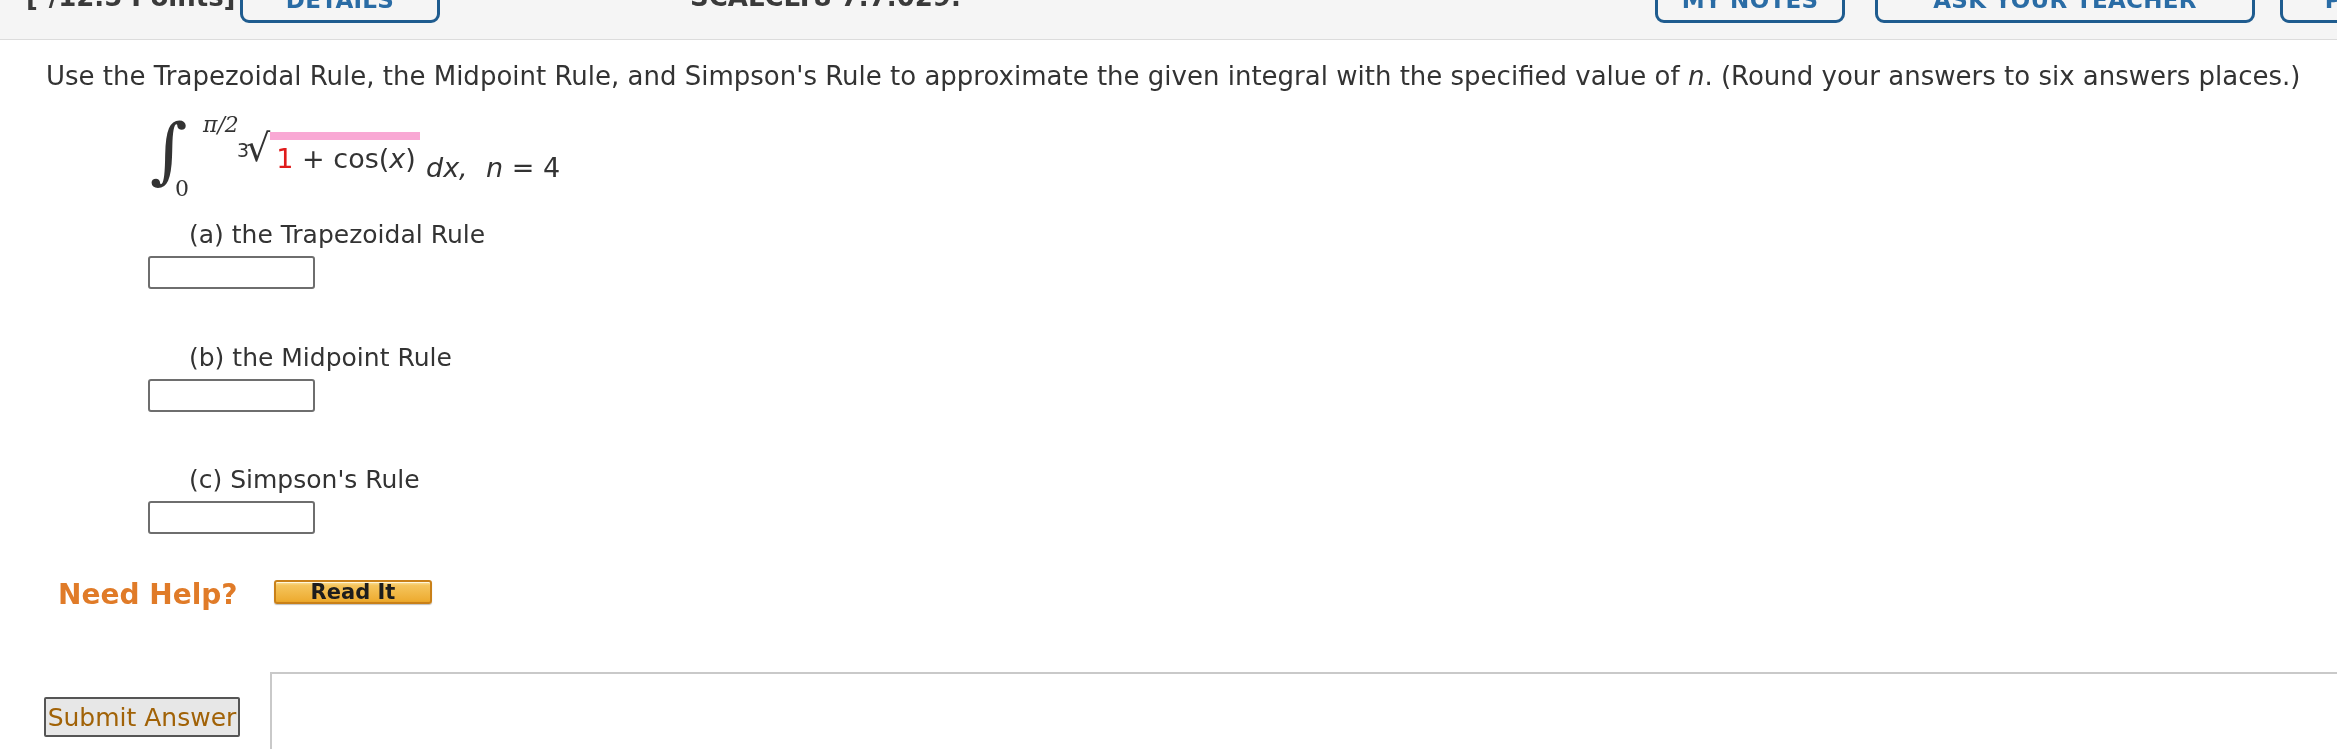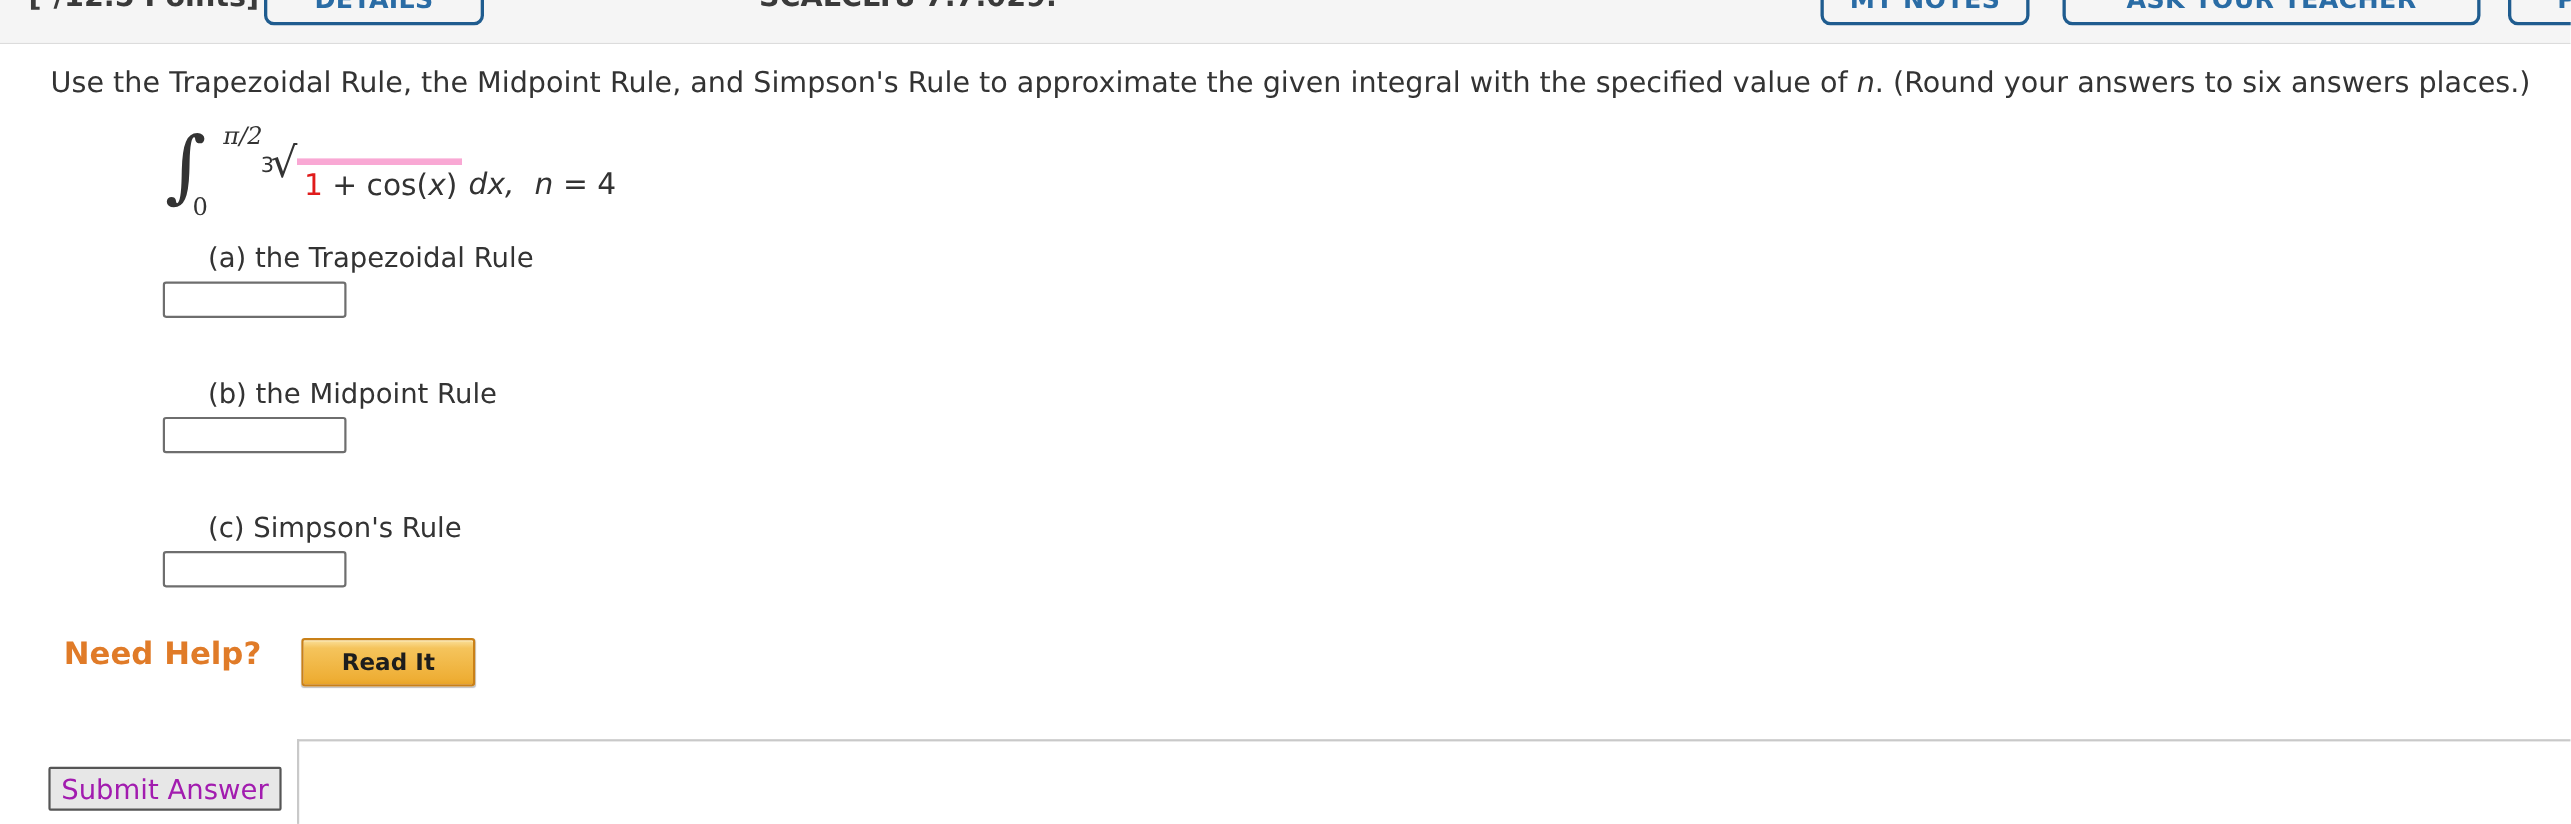--- a/index.html
+++ b/index.html
@@ -133,25 +133,25 @@
   }
   .root-glyph {
     font-size: 38px;
     line-height: 1;
     color: #333;
     position: relative;
     top: -3px;
     font-family: "DejaVu Sans", sans-serif;
   }
   .radicand {
-    border-top: 6px solid #f9a8d4;
+    border-top: 8px solid #f9a8d4;
     padding: 3px 4px 0 6px;
     font-size: 27px;
     position: relative;
-    top: 12px;
+    top: 0px;
     white-space: nowrap;
     color: #333;
   }
   .radicand .red { color: #e01b1b; }
   .radicand i { font-style: italic; }
   .dx {
     position: absolute;
     left: 276px;
     top: 40px;
     font-size: 27px;
@@ -209,21 +209,21 @@
     font-weight: bold;
     color: #e07b28;
     white-space: nowrap;
     text-align: center;
   }
   .read-it-btn {
     position: absolute;
     left: 274px;
     top: 580px;
     width: 158px;
-    height: 44px;
+    height: 24px;
     box-sizing: border-box;
     border: 2px solid #c98018;
     border-radius: 3px;
     background: linear-gradient(to bottom, #fadf9a 0%, #f5c45c 18%, #eeae35 88%, #e9a528 100%);
     box-shadow: inset 0 1px 0 #fff6d9, 0 1px 1px rgba(0,0,0,0.25);
     display: flex;
     align-items: center;
     justify-content: center;
     font-size: 21px;
     font-weight: bold;
@@ -241,28 +241,28 @@
     height: 77px;
     border-top: 2px solid #c9c9c9;
     border-left: 2px solid #c9c9c9;
     box-sizing: border-box;
     background: #ffffff;
   }
   .submit-btn {
     position: absolute;
     left: 44px;
     top: 697px;
-    width: 212px;
+    width: 196px;
     height: 40px;
     box-sizing: border-box;
     background: #e7e7e7;
     border: 2px solid #555555;
     border-radius: 2px;
     font-size: 25px;
-    color: #a21caf;
+    color: #a16207;
     font-family: "DejaVu Sans", "Liberation Sans", sans-serif;
     display: flex;
     align-items: center;
     justify-content: center;
     cursor: pointer;
     white-space: nowrap;
   }
 </style>
 </head>
 <body>

